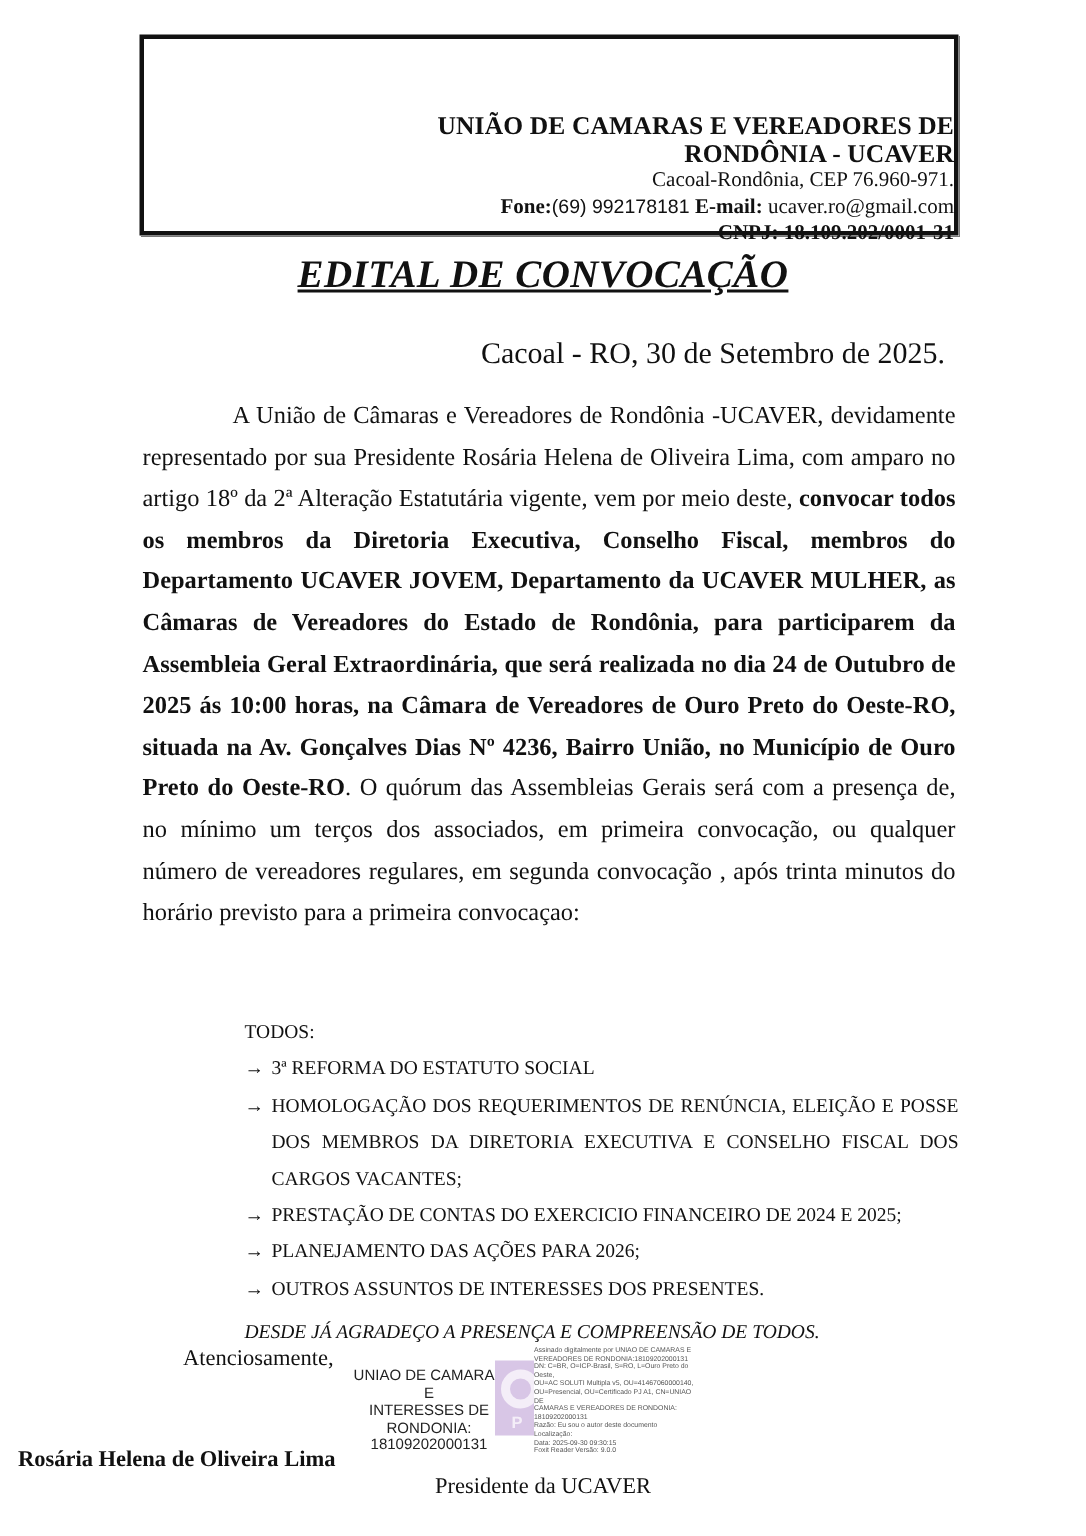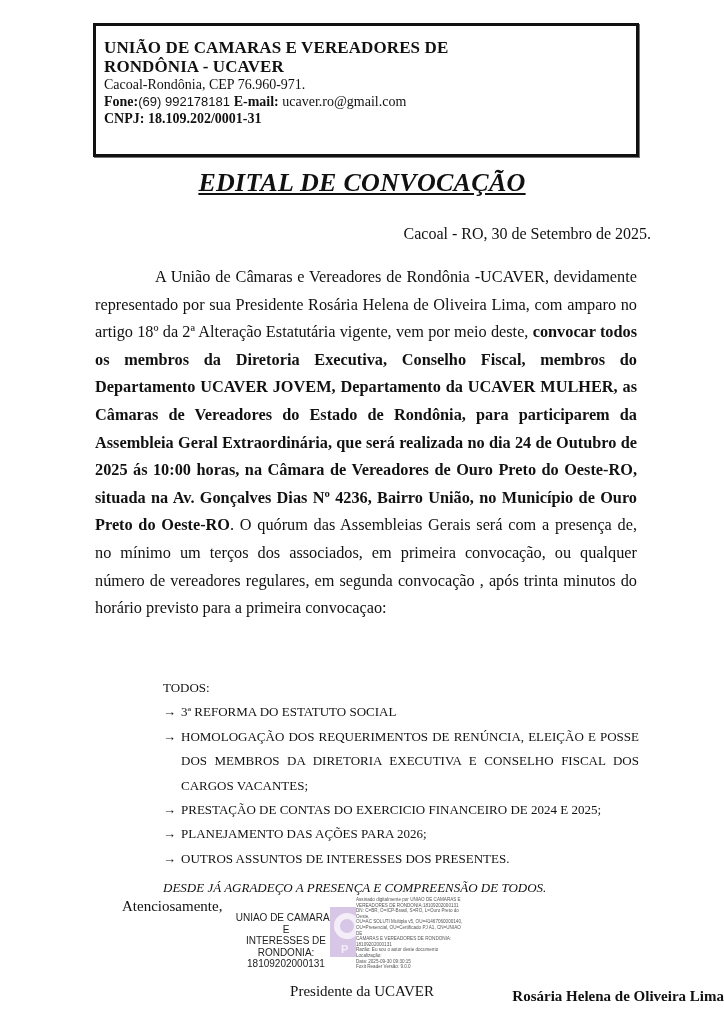--- a/index.html
+++ b/index.html
@@ -12,32 +12,32 @@
       border: 3px solid #111; box-shadow: 1px 1px 0 #777; display: flex; box-sizing: border-box;
     }
     .logo-cell {
       width: 153px; border-right: 3px solid #111; box-sizing: border-box;
       display: flex; align-items: center; justify-content: center; position: relative;
     }
     .logo-cell::after {
       content: ""; position: absolute; right: -6px; top: 0; bottom: 0; width: 2px; background: #111;
     }
     .info-cell {
-      flex: 1; text-align: left; padding-top: 12px; padding-left: 8px; box-sizing: border-box;
+      flex: 1; text-align: right; padding-top: 12px; padding-left: 8px; box-sizing: border-box; margin-top: 36px;
     }
     .org-name { font-weight: bold; font-size: 17px; line-height: 19px; letter-spacing: 0.1px; }
     .info-line { font-size: 14px; line-height: 17px; }
     .info-line b { font-weight: bold; }
     .title {
       position: absolute; left: 0; right: 0; top: 168px; text-align: center;
       font-size: 26px; font-weight: bold; font-style: italic; text-decoration: underline;
       letter-spacing: 0.3px;
     }
     .date {
-      position: absolute; right: 73px; top: 225px; font-size: 16px;
+      position: absolute; right: 94px; top: 225px; font-size: 20px;
     }
     .body-para {
       position: absolute; left: 95px; width: 542px; top: 263px;
       font-size: 16.3px; line-height: 27.6px; text-align: justify; text-indent: 60px;
     }
     .body-para b { font-weight: bold; }
     .pauta {
       position: absolute; left: 163px; top: 676px; width: 476px;
       font-size: 13px; line-height: 24.4px;
     }
@@ -64,23 +64,22 @@
     }
     .sig-stamp .p {
       position: absolute; left: 11px; top: 36px; color: #f4eef8; font-family: "Liberation Sans", sans-serif;
       font-weight: bold; font-size: 11px;
     }
     .sig-details {
       position: absolute; left: 356px; top: 897px; width: 110px;
       font-family: "Liberation Sans", "DejaVu Sans", sans-serif; font-size: 4.6px; line-height: 5.6px; color: #555;
     }
     .signer-name {
-      position: absolute; left: 0; right: 0; top: 965px; text-align: right; font-weight: bold; font-size: 15px;
+      position: absolute; left: 0; right: 0; top: 965px; text-align: left; font-weight: bold; font-size: 15px;
       padding-left: 12px;
-      margin-top: 23px;
     }
     .signer-role {
       position: absolute; left: 0; right: 0; top: 983px; text-align: center; font-size: 15px;
     }
   </style>
 </head>
 <body>
 
 <div class="header-box">
   <div class="info-cell">

